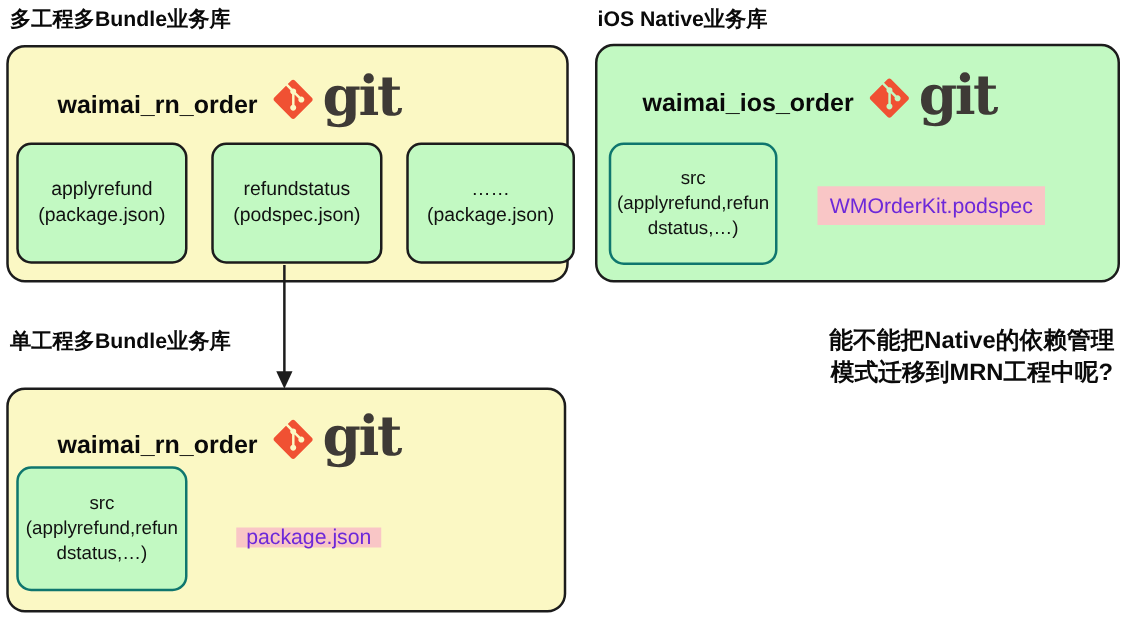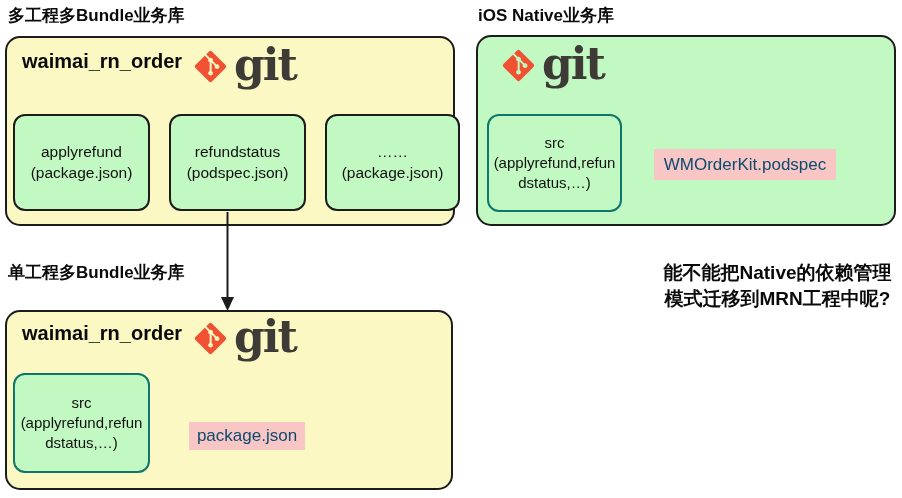--- a/index.html
+++ b/index.html
@@ -10,21 +10,21 @@
   }
   .section-title{
     position:absolute;font-size:17px;font-weight:bold;color:#0a0a0a;white-space:nowrap;
   }
   .repo-box{
     position:absolute;border:2px solid #1c1c1c;border-radius:15px;
   }
   .repo-box.yellow{background:#fbf8c4;}
   .repo-box.green{background:#c2f9c2;}
   .repo-header{
-    position:absolute;display:flex;align-items:flex-start;height:46px;
+    position:absolute;display:flex;align-items:flex-end;height:46px;margin-left:24px;
   }
   .repo-name{font-size:20px;font-weight:bold;color:#0a0a0a;white-space:nowrap;}
   .git-logo{display:flex;align-items:center;margin-left:12px;}
   .git-logo svg{width:33px;height:33px;display:block;}
   .git-word{
     font-family:"DejaVu Serif","Liberation Serif",serif;font-weight:bold;
     font-size:44px;line-height:33px;color:#3e3a36;letter-spacing:-2px;margin-left:7px;
     margin-top:-4px;
   }
   .bundle-row{position:absolute;display:flex;gap:19px;}
@@ -34,21 +34,21 @@
     font-size:15.5px;line-height:1.35;white-space:pre-line;height:97px;
   }
   .src-box{
     position:absolute;border:2px solid #0f766e;border-radius:12px;background:#c2f9c2;
     display:flex;align-items:center;justify-content:center;text-align:center;
     font-size:15px;line-height:1.35;white-space:pre-line;word-break:break-all;
     padding:2px 4px;
   }
   .chip{
     position:absolute;background:#f9c6c6;display:flex;align-items:center;justify-content:center;
-    font-size:17px;color:#0c4a6e;white-space:nowrap;
+    font-size:17px;color:#6d28d9;white-space:nowrap;
   }
   .flow-arrow{position:absolute;}
   .question{
     position:absolute;font-size:19px;font-weight:bold;text-align:center;
     line-height:1.35;white-space:pre-line;color:#0a0a0a;
   }
 </style>
 </head>
 <body>
 
@@ -73,20 +73,21 @@
 (podspec.json)</div>
       <div class="bundle-box" style="width:135px;">……
 (package.json)</div>
     </div>
   </div>
 
   <div class="section-title" style="left:478px;top:4px;">iOS Native业务库</div>
 
   <div class="repo-box green" style="left:476px;top:35px;width:420px;height:191px;">
     <div class="repo-header" style="left:12px;top:12px;">
+      <span class="repo-name">waimai_ios_order</span>
       <span class="git-logo">
         <svg viewBox="0 0 97 97">
           <path fill="#f05133" d="M92.71 44.408 52.591 4.291c-2.31-2.311-6.057-2.311-8.369 0l-8.33 8.332L46.459 23.19c2.456-.83 5.272-.273 7.229 1.685 1.969 1.97 2.521 4.81 1.67 7.275l10.186 10.185c2.465-.85 5.307-.3 7.275 1.671 2.75 2.75 2.75 7.206 0 9.958-2.752 2.751-7.208 2.751-9.961 0-2.068-2.07-2.58-5.11-1.531-7.658l-9.5-9.499v24.997c.67.332 1.303.774 1.861 1.332 2.75 2.75 2.75 7.206 0 9.959-2.75 2.749-7.209 2.749-9.957 0-2.75-2.754-2.75-7.21 0-9.959.68-.679 1.467-1.193 2.307-1.537V36.369c-.84-.344-1.625-.853-2.307-1.537-2.083-2.082-2.584-5.14-1.516-7.698L31.798 16.715 4.288 44.222c-2.311 2.313-2.311 6.06 0 8.371l40.121 40.118c2.31 2.311 6.056 2.311 8.369 0L92.71 52.779c2.312-2.311 2.312-6.06 0-8.371z"></path>
         </svg>
         <span class="git-word">git</span>
       </span>
     </div>
     <div class="src-box" style="left:9px;top:77px;width:135px;height:98px;">src
 (applyrefund,refundstatus,…)</div>
     <div class="chip" style="left:176px;top:112px;width:182px;height:31px;">WMOrderKit.podspec</div>
@@ -104,19 +105,19 @@
       <span class="repo-name">waimai_rn_order</span>
       <span class="git-logo">
         <svg viewBox="0 0 97 97">
           <path fill="#f05133" d="M92.71 44.408 52.591 4.291c-2.31-2.311-6.057-2.311-8.369 0l-8.33 8.332L46.459 23.19c2.456-.83 5.272-.273 7.229 1.685 1.969 1.97 2.521 4.81 1.67 7.275l10.186 10.185c2.465-.85 5.307-.3 7.275 1.671 2.75 2.75 2.75 7.206 0 9.958-2.752 2.751-7.208 2.751-9.961 0-2.068-2.07-2.58-5.11-1.531-7.658l-9.5-9.499v24.997c.67.332 1.303.774 1.861 1.332 2.75 2.75 2.75 7.206 0 9.959-2.75 2.749-7.209 2.749-9.957 0-2.75-2.754-2.75-7.21 0-9.959.68-.679 1.467-1.193 2.307-1.537V36.369c-.84-.344-1.625-.853-2.307-1.537-2.083-2.082-2.584-5.14-1.516-7.698L31.798 16.715 4.288 44.222c-2.311 2.313-2.311 6.06 0 8.371l40.121 40.118c2.31 2.311 6.056 2.311 8.369 0L92.71 52.779c2.312-2.311 2.312-6.06 0-8.371z"></path>
         </svg>
         <span class="git-word">git</span>
       </span>
     </div>
     <div class="src-box" style="left:6px;top:61px;width:137px;height:100px;">src
 (applyrefund,refundstatus,…)</div>
-    <div class="chip" style="left:182px;top:110px;width:116px;height:28px;">package.json</div>
+    <div class="chip" style="left:182px;top:110px;width:116px;height:16px;">package.json</div>
   </div>
 
   <div class="question" style="left:645px;top:260px;width:265px;">能不能把Native的依赖管理
 模式迁移到MRN工程中呢?</div>
 
 </div>
 
 </body></html>

